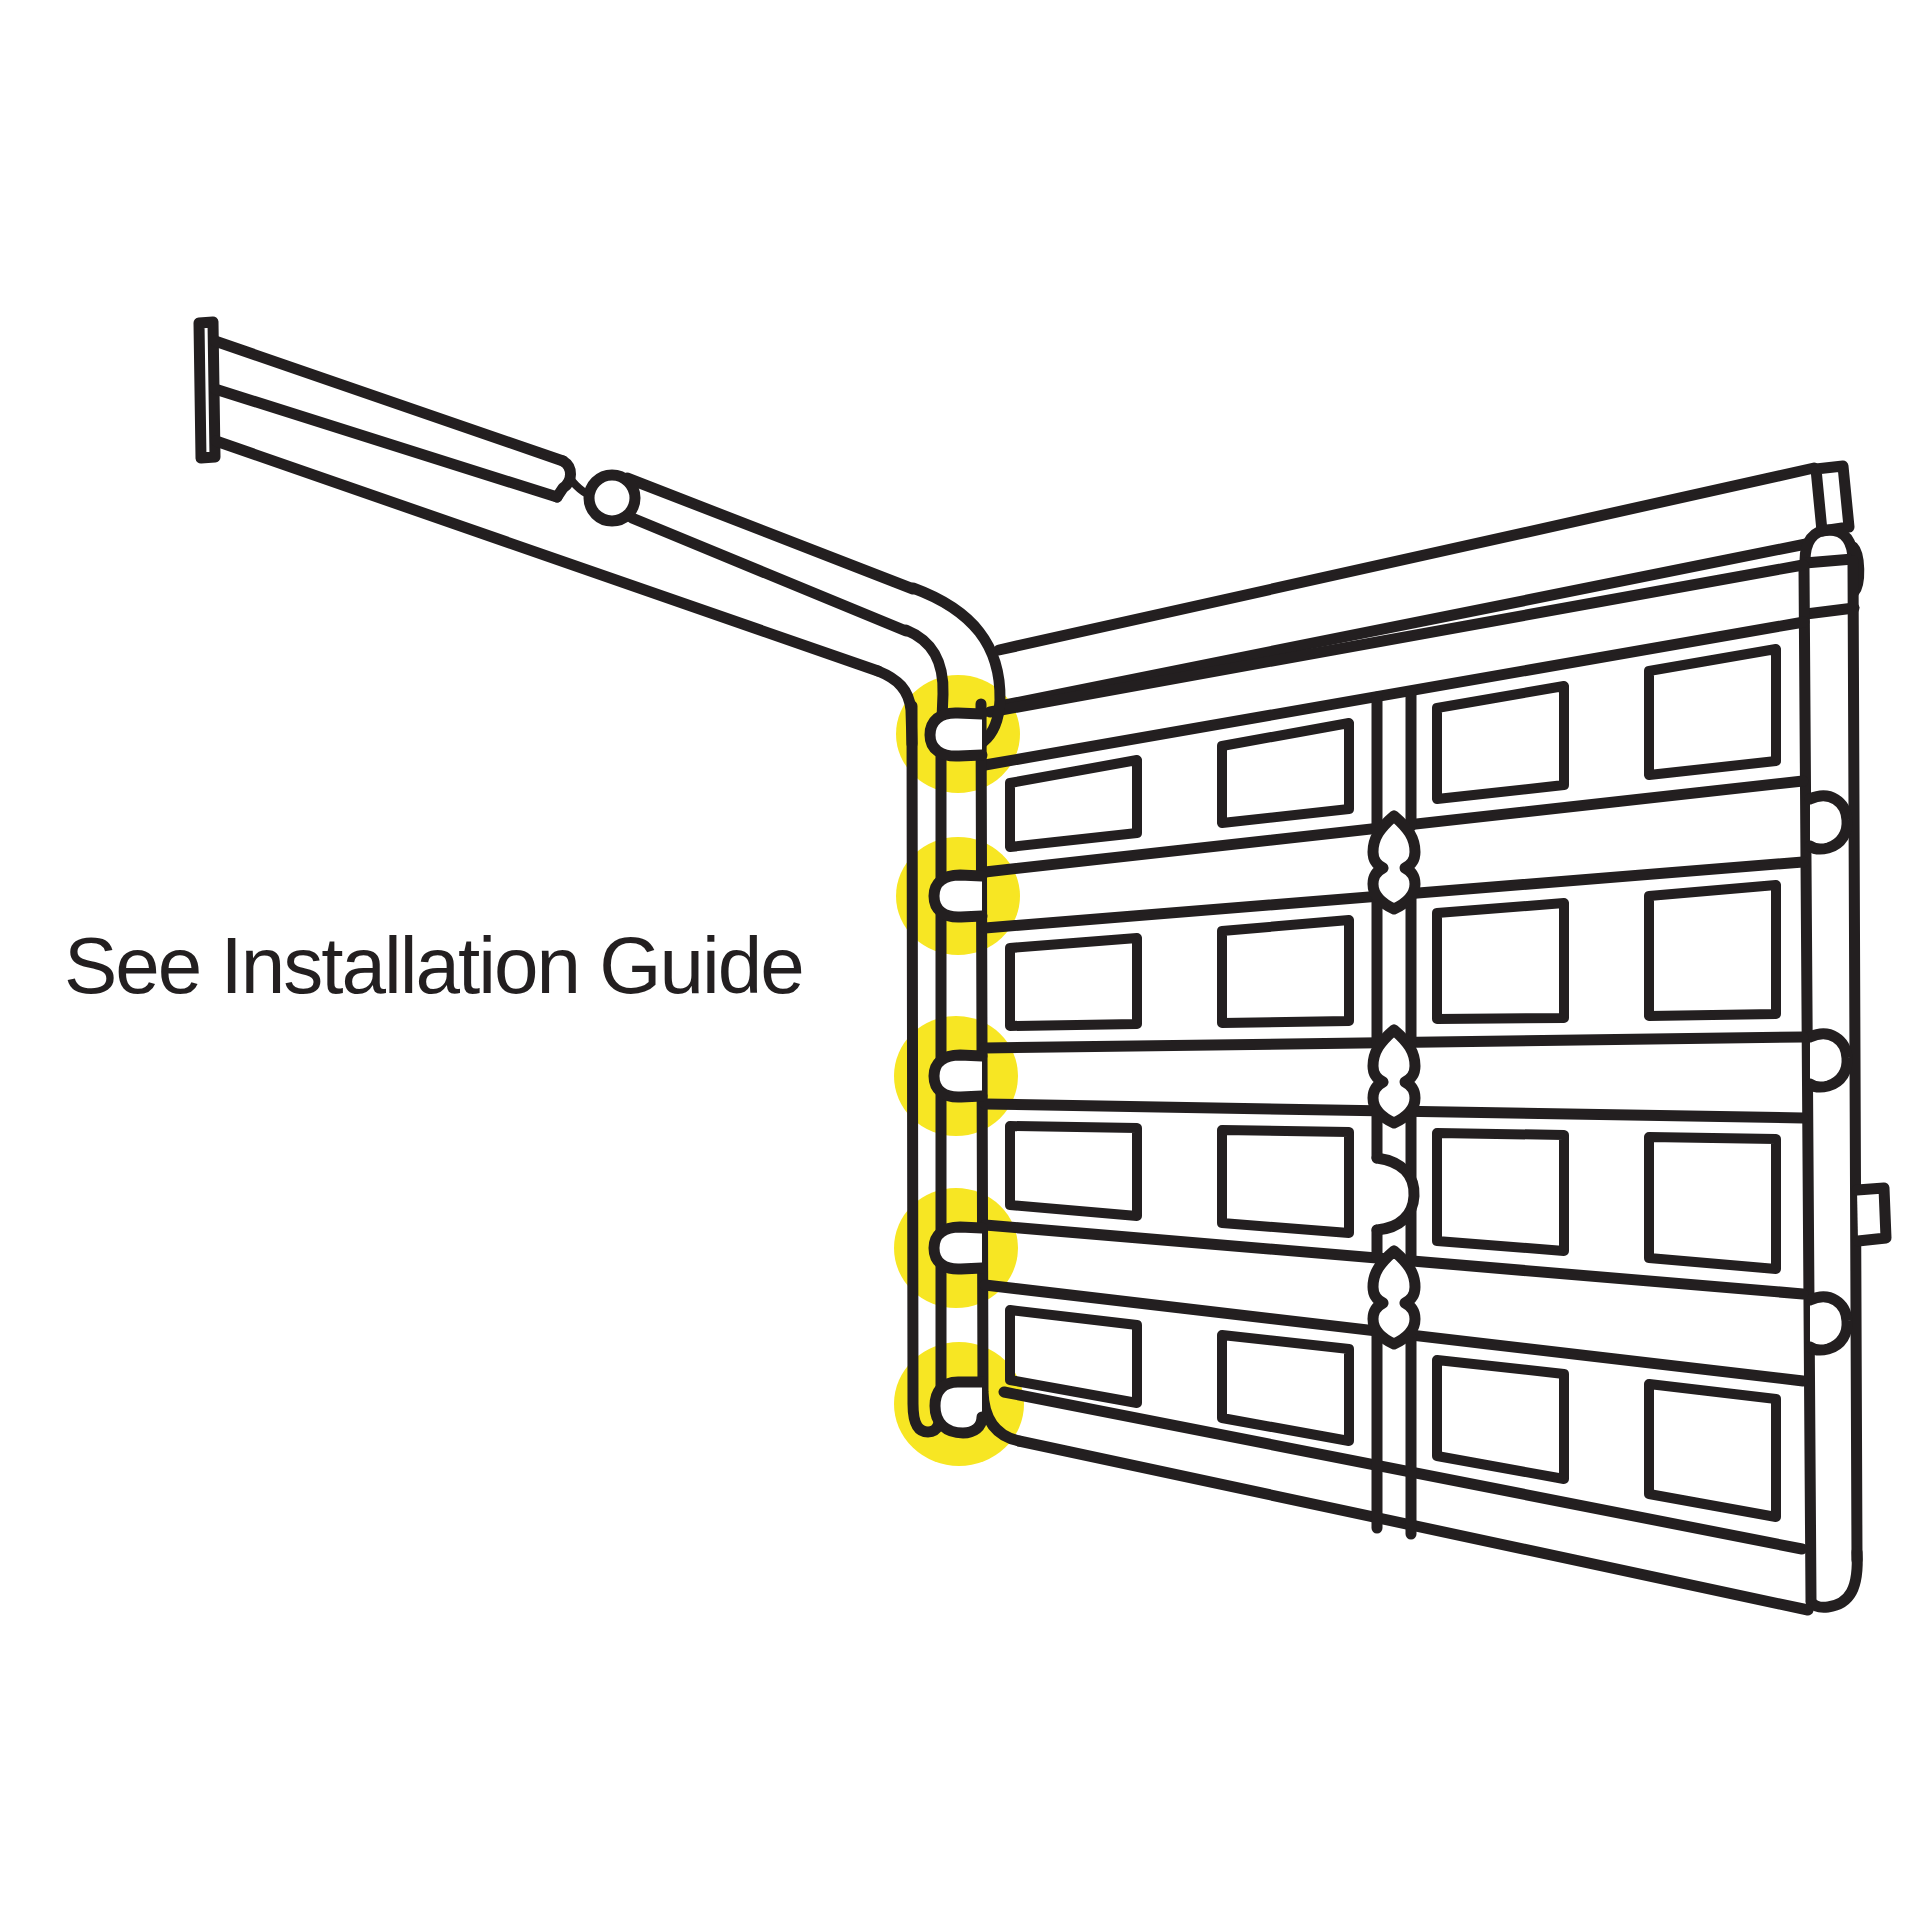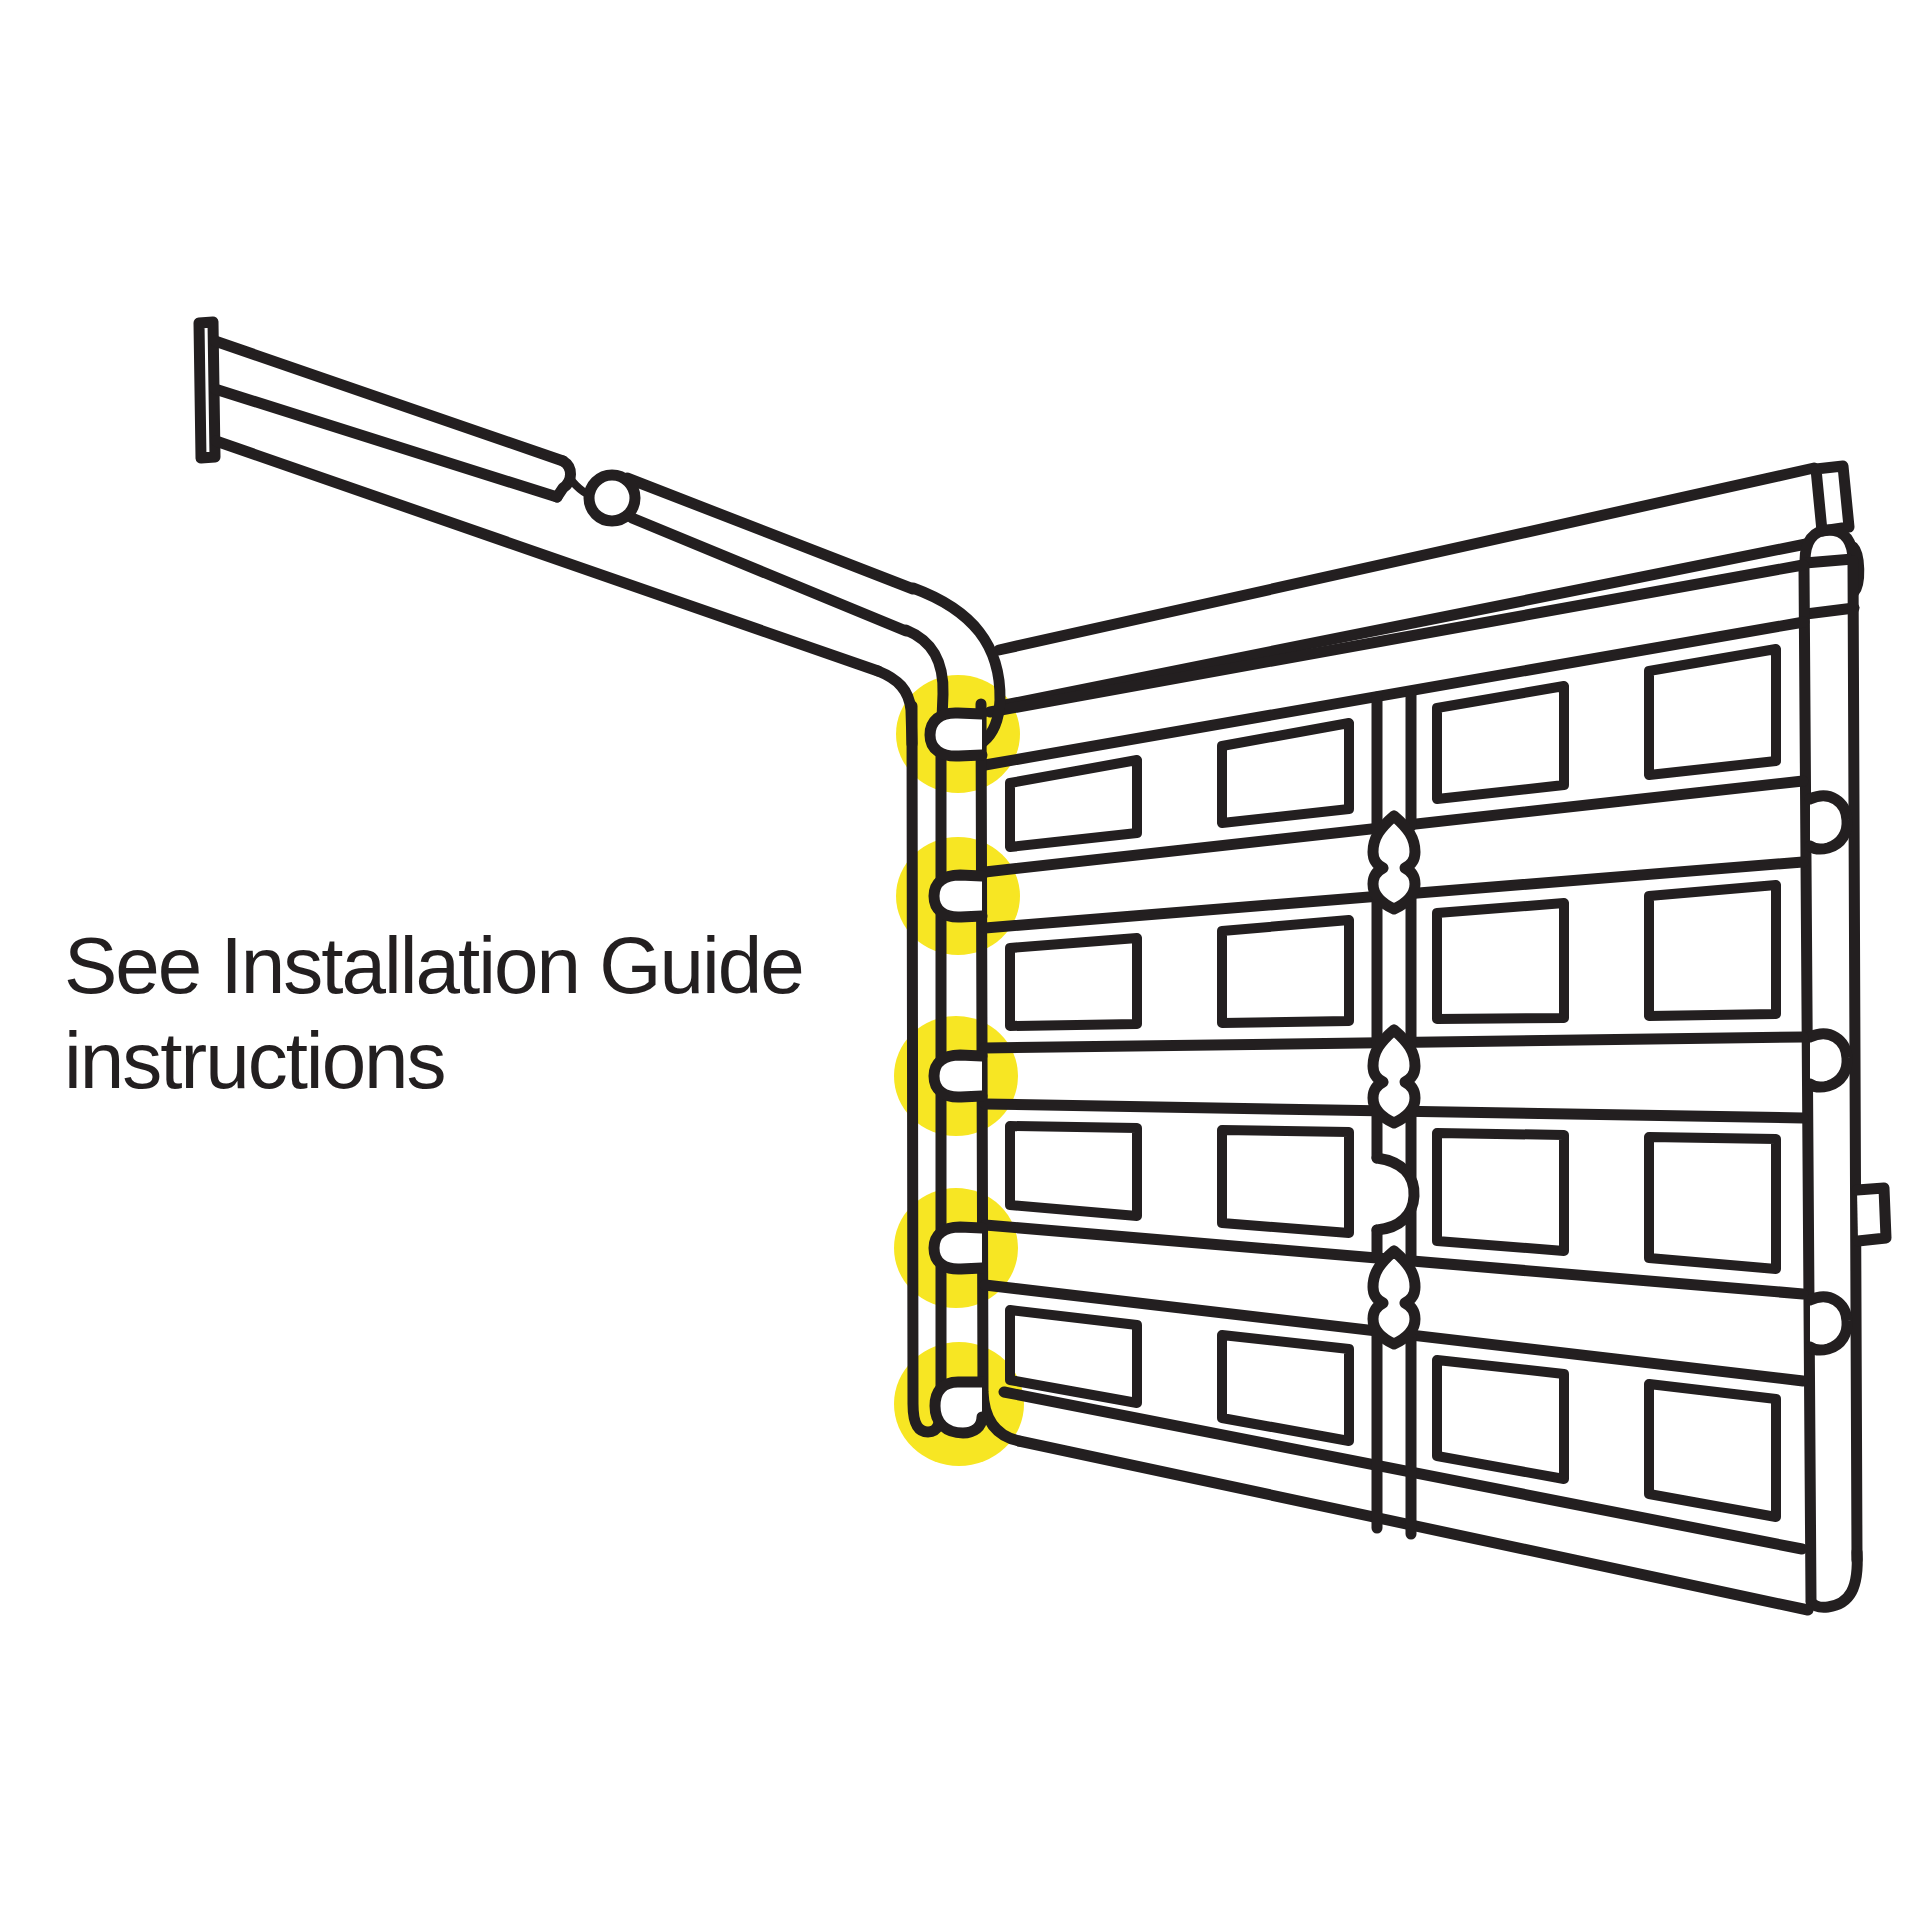--- a/index.html
+++ b/index.html
@@ -13,21 +13,21 @@
   .caption{
     position:absolute;
     left:64px;top:918px;
     color:#231f20;
     font-size:80px;
     line-height:95px;
     letter-spacing:-2px;
     font-weight:400;
     white-space:nowrap;
   }
-  .caption div{display:block;}
+  .caption div{display:block;text-align:right;}
   svg.diagram{position:absolute;left:0;top:0;}
   .ln{fill:none;stroke:#231f20;stroke-width:11;stroke-linecap:round;stroke-linejoin:round;}
   .lnw{fill:#ffffff;stroke:#231f20;stroke-width:11;stroke-linecap:round;stroke-linejoin:round;}
   .win{fill:none;stroke:#231f20;stroke-width:10;stroke-linejoin:round;}
   .thin{fill:none;stroke:#231f20;stroke-width:8;stroke-linecap:round;}
 </style>
 </head>
 <body>
 
 <div class="stage">
@@ -163,16 +163,15 @@
       <path class="lnw" d="M 982,714 L 958,713 C 940,712 930,721 930,735 C 930,749 941,757 959,756 L 982,755"></path>
       <path class="lnw" d="M 982,876 L 960,875 C 943,875 934,883 934,896 C 934,910 944,918 961,917 L 982,916"></path>
       <path class="lnw" d="M 982,1056 L 960,1055 C 943,1055 934,1063 934,1076 C 934,1090 944,1098 961,1097 L 982,1096"></path>
       <path class="lnw" d="M 982,1228 L 960,1227 C 943,1227 934,1235 934,1248 C 934,1262 944,1270 961,1269 L 982,1268"></path>
       <path class="lnw" d="M 982,1382 L 958,1382 C 942,1382 935,1392 935,1406 C 935,1423 946,1433 963,1433 C 974,1433 982,1427 982,1417"></path>
     </g>
   </svg>
 
   <div class="caption">
     <div>See Installation Guide</div>
-    <div>instructions</div>
   </div>
 
 </div>
 
 </body></html>

